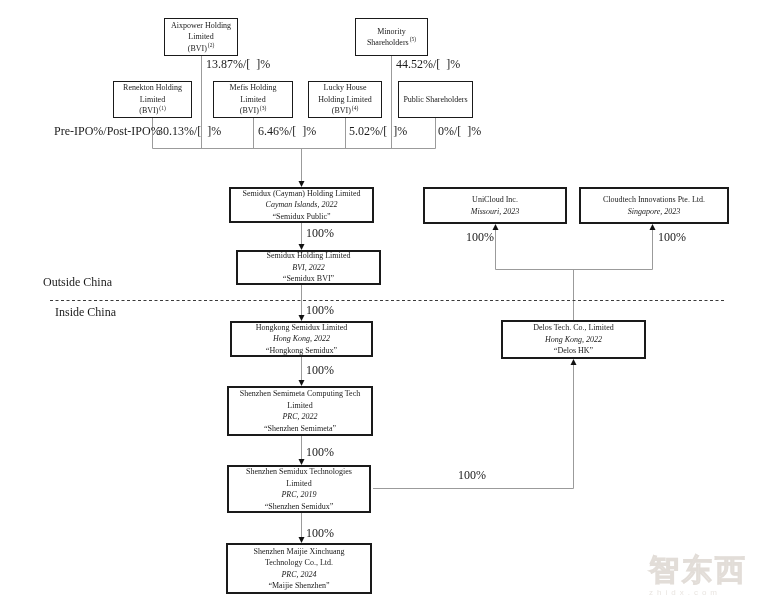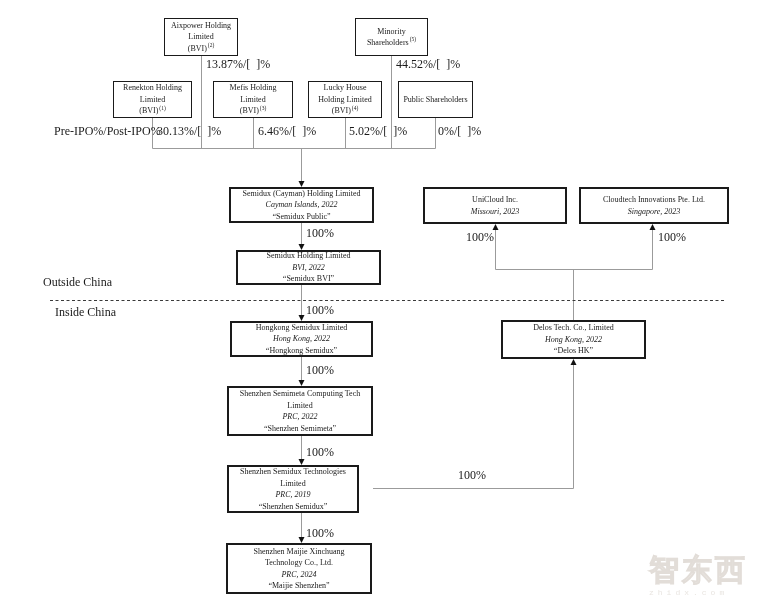--- a/index.html
+++ b/index.html
@@ -40,21 +40,21 @@
   .watermark .wm-main{
     font-size:30px;font-weight:bold;letter-spacing:3px;
     color:#f1eeec;
     -webkit-text-stroke:1px #e2ddd8;
     font-family:"DejaVu Sans",sans-serif;
     line-height:32px;
   }
   .watermark .wm-sub{
     font-size:8px;letter-spacing:4px;
     color:#e9e5e1;
-    font-family:Liberation Mono, monospace;
+    font-family:Liberation Sans, sans-serif;
     margin-top:2px;
   }
 </style>
 </head>
 <body>
 
 <div id="stage">
 
   <svg class="wires" width="758" height="611" viewBox="0 0 758 611">
     <g stroke="#9b9b9b" stroke-width="1" fill="none">
@@ -164,21 +164,21 @@
     <div class="ln"><span>“Hongkong Semidux”</span></div>
   </div>
 
   <div class="node heavy" style="left:227px;top:386px;width:146px;height:50px">
     <div class="ln"><span>Shenzhen Semimeta Computing Tech</span></div>
     <div class="ln"><span>Limited</span></div>
     <div class="ln it"><span>PRC, 2022</span></div>
     <div class="ln"><span>“Shenzhen Semimeta”</span></div>
   </div>
 
-  <div class="node heavy" style="left:227px;top:465px;width:132px;height:48px">
+  <div class="node heavy" style="left:227px;top:465px;width:144px;height:48px">
     <div class="ln"><span>Shenzhen Semidux Technologies</span></div>
     <div class="ln"><span>Limited</span></div>
     <div class="ln it"><span>PRC, 2019</span></div>
     <div class="ln"><span>“Shenzhen Semidux”</span></div>
   </div>
 
   <div class="node heavy" style="left:226px;top:543px;width:146px;height:51px">
     <div class="ln"><span>Shenzhen Maijie Xinchuang</span></div>
     <div class="ln"><span>Technology Co., Ltd.</span></div>
     <div class="ln it"><span>PRC, 2024</span></div>

